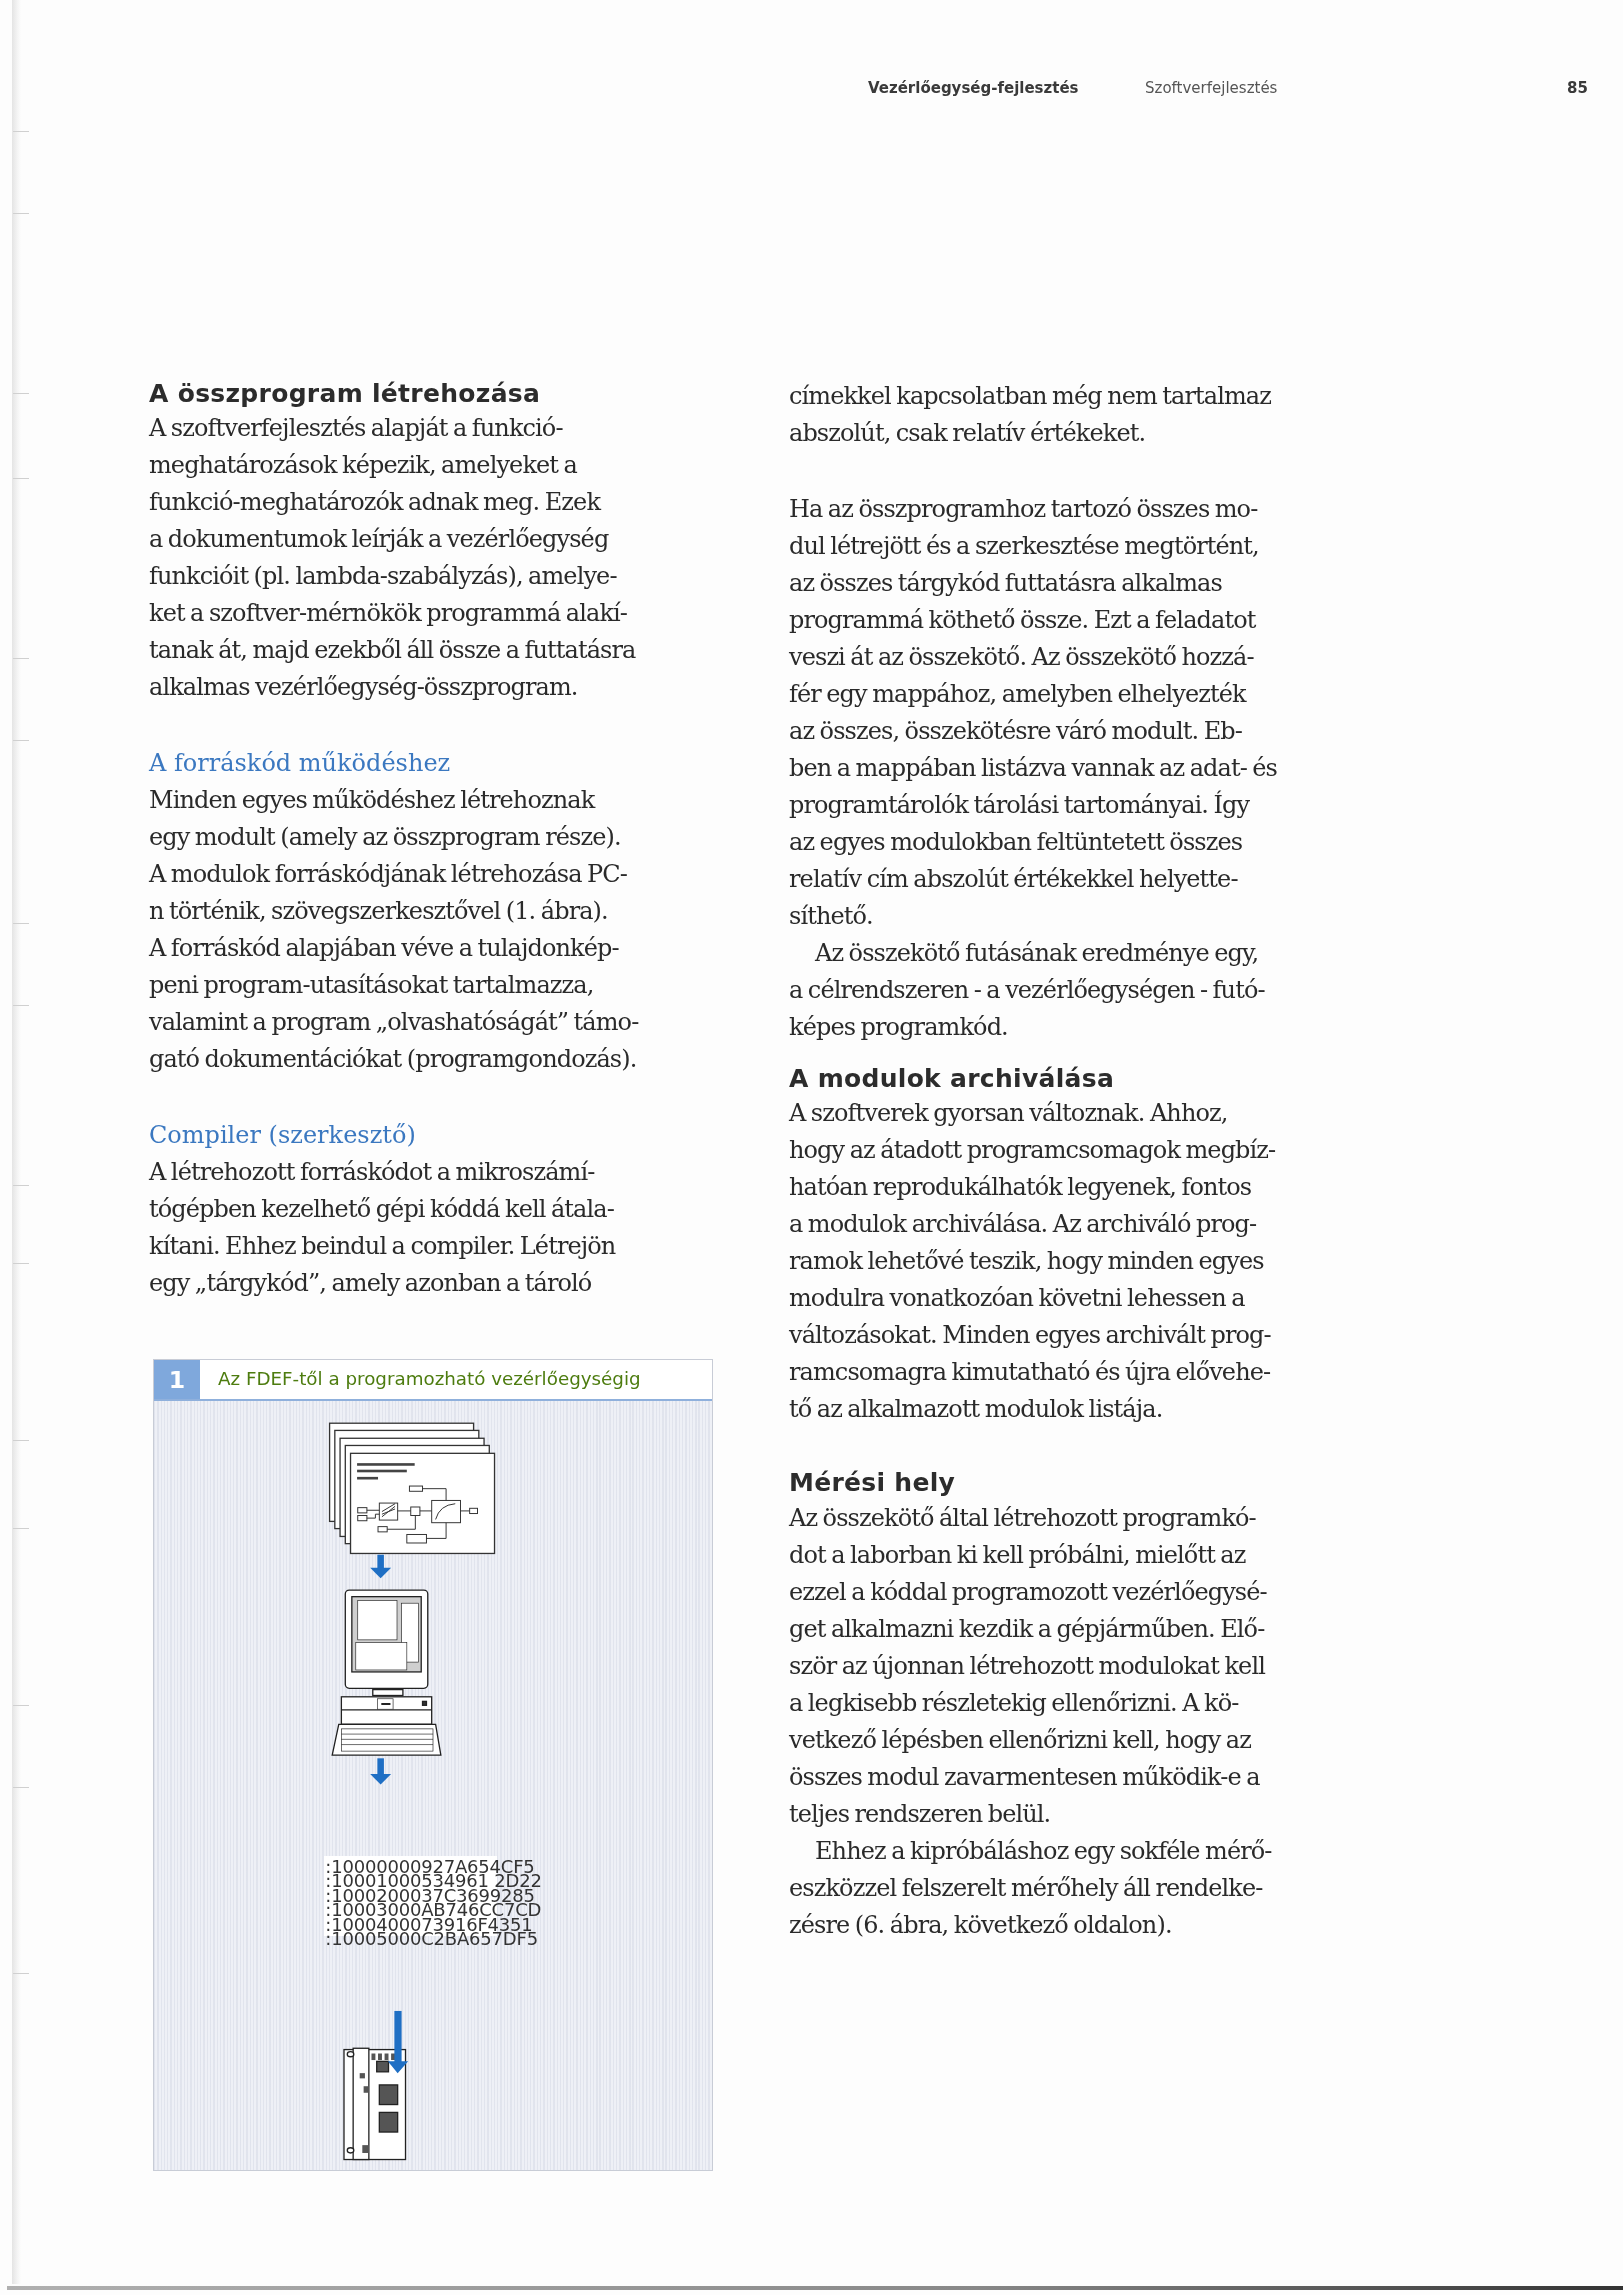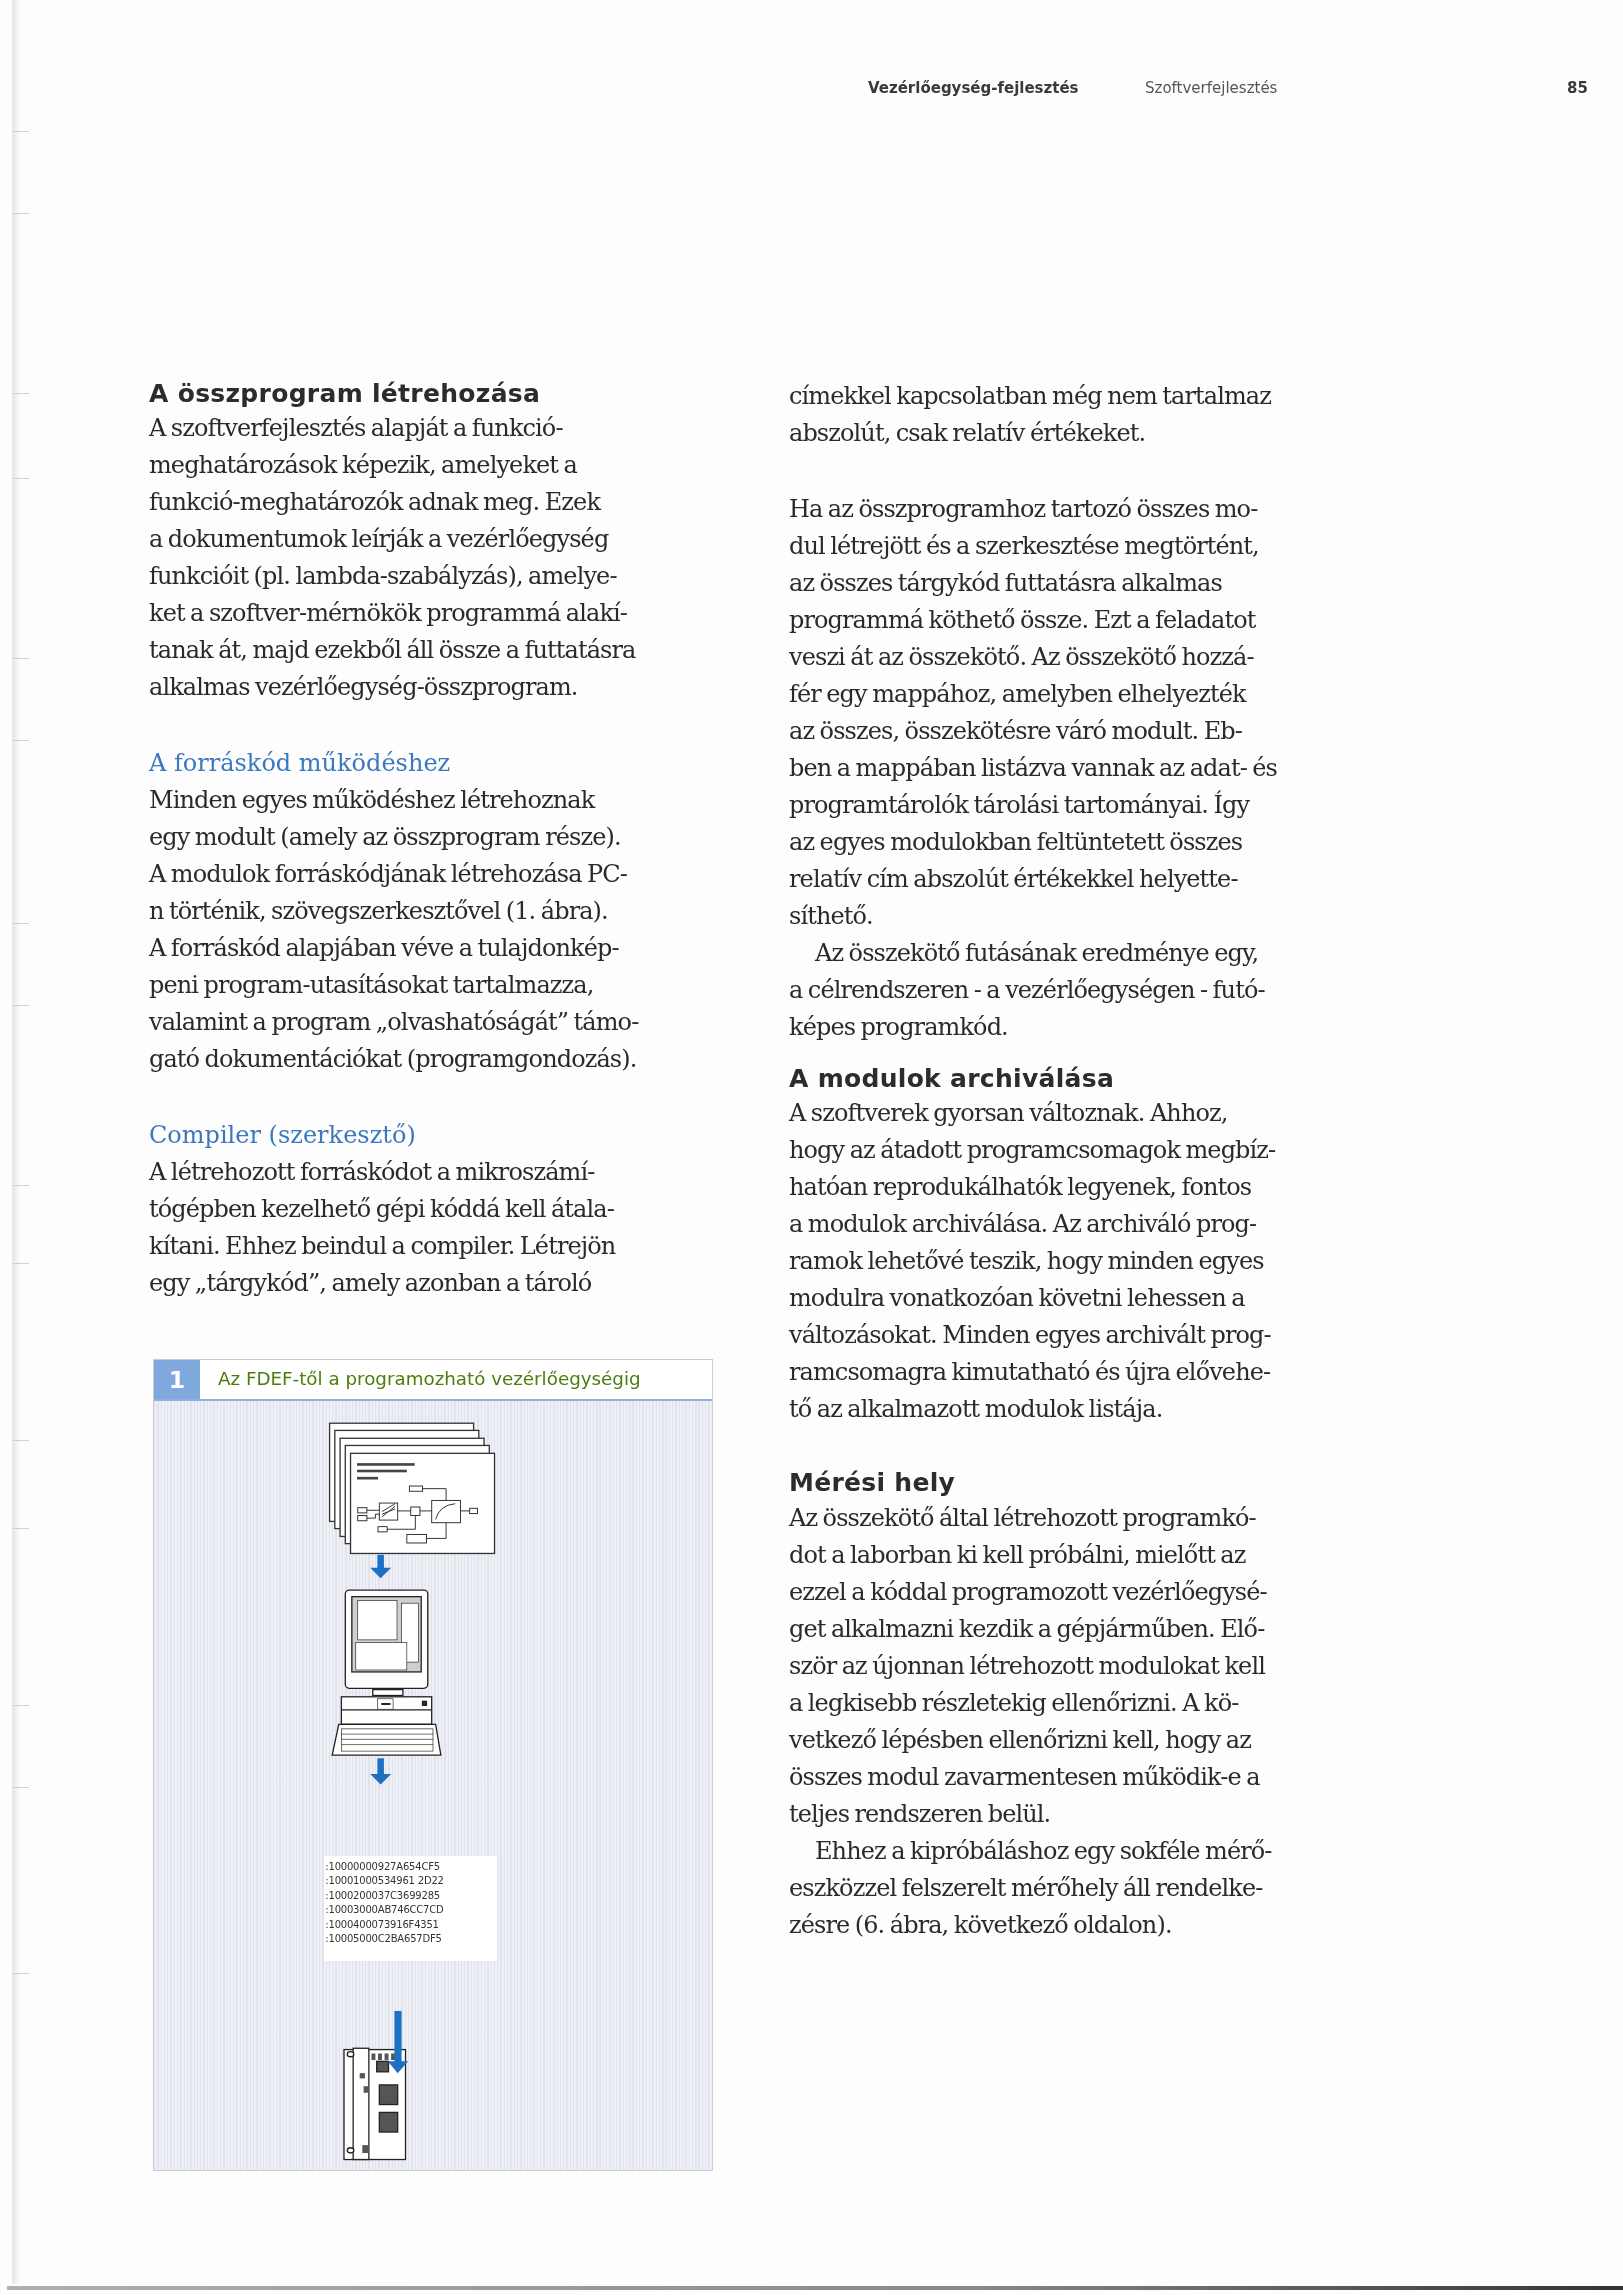--- a/index.html
+++ b/index.html
@@ -62,23 +62,23 @@
       background: #7fa8dc; color: #fff;
       font-family: "DejaVu Sans", sans-serif; font-weight: bold; font-size: 23.6px;
       display: flex; align-items: center; justify-content: center;
     }
     .fig-title {
       position: absolute; left: 64px; top: 7.9px;
       font-family: "DejaVu Sans", sans-serif; font-size: 18.3px; color: #4d7c0f;
     }
     .fig-art { position: absolute; left: 0; top: 39px; }
     .hex-block {
-      position: absolute; left: 324px; top: 1856px; width: 173px; height: 105px;
+      position: absolute; left: 324px; top: 1856px; width: 173px; height: 80px;
       background: #fff;
-      font-family: "DejaVu Sans", sans-serif; font-size: 10px; line-height: 14.4px;
+      font-family: "DejaVu Sans", sans-serif; font-size: 18px; line-height: 14.4px;
       color: #333; padding: 3.9px 0 0 1.3px; box-sizing: border-box;
     }
     .hex-line { display: block; white-space: pre; letter-spacing: -0.2px; }
   </style>
 </head>
 <body>
 
 <div class="edge-shadow"></div>
 <div class="edge-tick" style="top:131px"></div>
 <div class="edge-tick" style="top:213px"></div>

